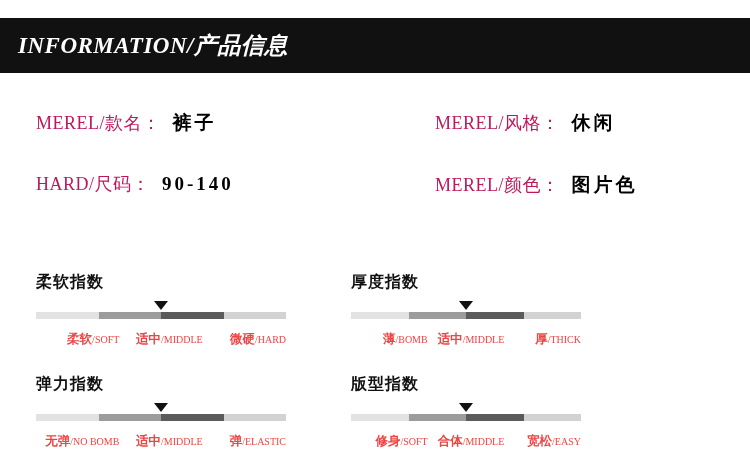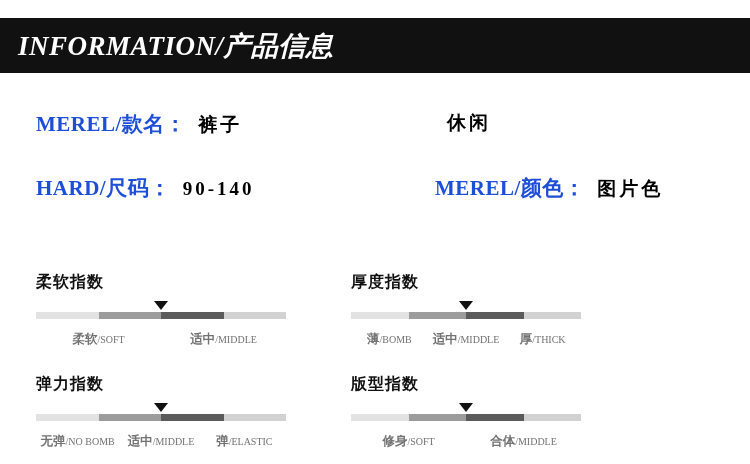--- a/index.html
+++ b/index.html
@@ -24,21 +24,21 @@
     width: 750px;
     height: 55px;
     background: #111111;
     display: flex;
     align-items: center;
   }
   .header-title {
     color: #ffffff;
     font-family: "Liberation Serif", serif;
     font-style: italic;
-    font-size: 27px;
+    font-size: 23px;
     font-weight: bold;
     letter-spacing: 0.5px;
     padding-left: 18px;
     white-space: nowrap;
   }
   .specs {
     position: absolute;
     left: 0;
     top: 110px;
     width: 750px;
@@ -51,23 +51,23 @@
   .spec-cell {
     width: 375px;
     display: flex;
     align-items: baseline;
     box-sizing: border-box;
   }
   .spec-cell.left { padding-left: 36px; }
   .spec-cell.right { padding-left: 60px; }
   .spec-label {
     font-family: "Liberation Serif", serif;
-    font-size: 21px;
-    font-weight: bold;
-    color: #1d4ed8;
+    font-size: 18px;
+    font-weight: normal;
+    color: #be185d;
     letter-spacing: 0.5px;
     white-space: nowrap;
   }
   .spec-value {
     font-family: "Liberation Serif", serif;
     font-size: 19px;
     font-weight: bold;
     color: #000000;
     letter-spacing: 3px;
     margin-left: 12px;
@@ -125,24 +125,24 @@
     border-top: 9px solid #111111;
     transform: translateX(-50%);
   }
   .bar-labels {
     display: flex;
     width: 100%;
     margin-top: 4px;
   }
   .bar-label {
     flex: 1 1 0;
-    text-align: center;
-    white-space: nowrap;
-    font-family: "Liberation Serif", serif;
-    color: #737373;
+    text-align: right;
+    white-space: nowrap;
+    font-family: "Liberation Serif", serif;
+    color: #ef4444;
   }
   .bar-label .cn {
     font-size: 12.5px;
     font-weight: bold;
   }
   .bar-label .en {
     font-size: 10px;
     font-weight: normal;
   }
 </style>
@@ -156,20 +156,21 @@
   </div>
 
   <div class="specs">
 
     <div class="spec-row">
       <div class="spec-cell left">
         <span class="spec-label">MEREL/款名：</span>
         <span class="spec-value">裤子</span>
       </div>
       <div class="spec-cell right">
+        <span class="spec-label">MEREL/风格：</span>
         <span class="spec-value">休闲</span>
       </div>
     </div>
 
     <div class="spec-row">
       <div class="spec-cell left">
         <span class="spec-label">HARD/尺码：</span>
         <span class="spec-value">90-140</span>
       </div>
       <div class="spec-cell right">
@@ -191,20 +192,21 @@
               <div class="bar-seg" style="background: rgb(226, 226, 226);"></div>
               <div class="bar-seg" style="background: rgb(156, 156, 156);"></div>
               <div class="bar-seg" style="background: rgb(91, 91, 91);"></div>
               <div class="bar-seg" style="background: rgb(210, 210, 210);"></div>
             </div>
           <div class="marker" style="left: 50%;"></div>
         </div>
         <div class="bar-labels">
             <div class="bar-label"><span class="cn">柔软</span><span class="en">/SOFT</span></div>
             <div class="bar-label"><span class="cn">适中</span><span class="en">/MIDDLE</span></div>
+            <div class="bar-label"><span class="cn">微硬</span><span class="en">/HARD</span></div>
           </div>
       </div>
 
       <div class="index-block right">
         <div class="index-title">厚度指数</div>
         <div class="bar-wrap">
           <div class="bar">
               <div class="bar-seg" style="background: rgb(226, 226, 226);"></div>
               <div class="bar-seg" style="background: rgb(156, 156, 156);"></div>
               <div class="bar-seg" style="background: rgb(91, 91, 91);"></div>
@@ -248,20 +250,21 @@
               <div class="bar-seg" style="background: rgb(226, 226, 226);"></div>
               <div class="bar-seg" style="background: rgb(156, 156, 156);"></div>
               <div class="bar-seg" style="background: rgb(91, 91, 91);"></div>
               <div class="bar-seg" style="background: rgb(210, 210, 210);"></div>
             </div>
           <div class="marker" style="left: 50%;"></div>
         </div>
         <div class="bar-labels">
             <div class="bar-label"><span class="cn">修身</span><span class="en">/SOFT</span></div>
             <div class="bar-label"><span class="cn">合体</span><span class="en">/MIDDLE</span></div>
+            <div class="bar-label"><span class="cn">宽松</span><span class="en">/EASY</span></div>
           </div>
       </div>
 
     </div>
 
   </div>
 
 </div>
 
 </body></html>

